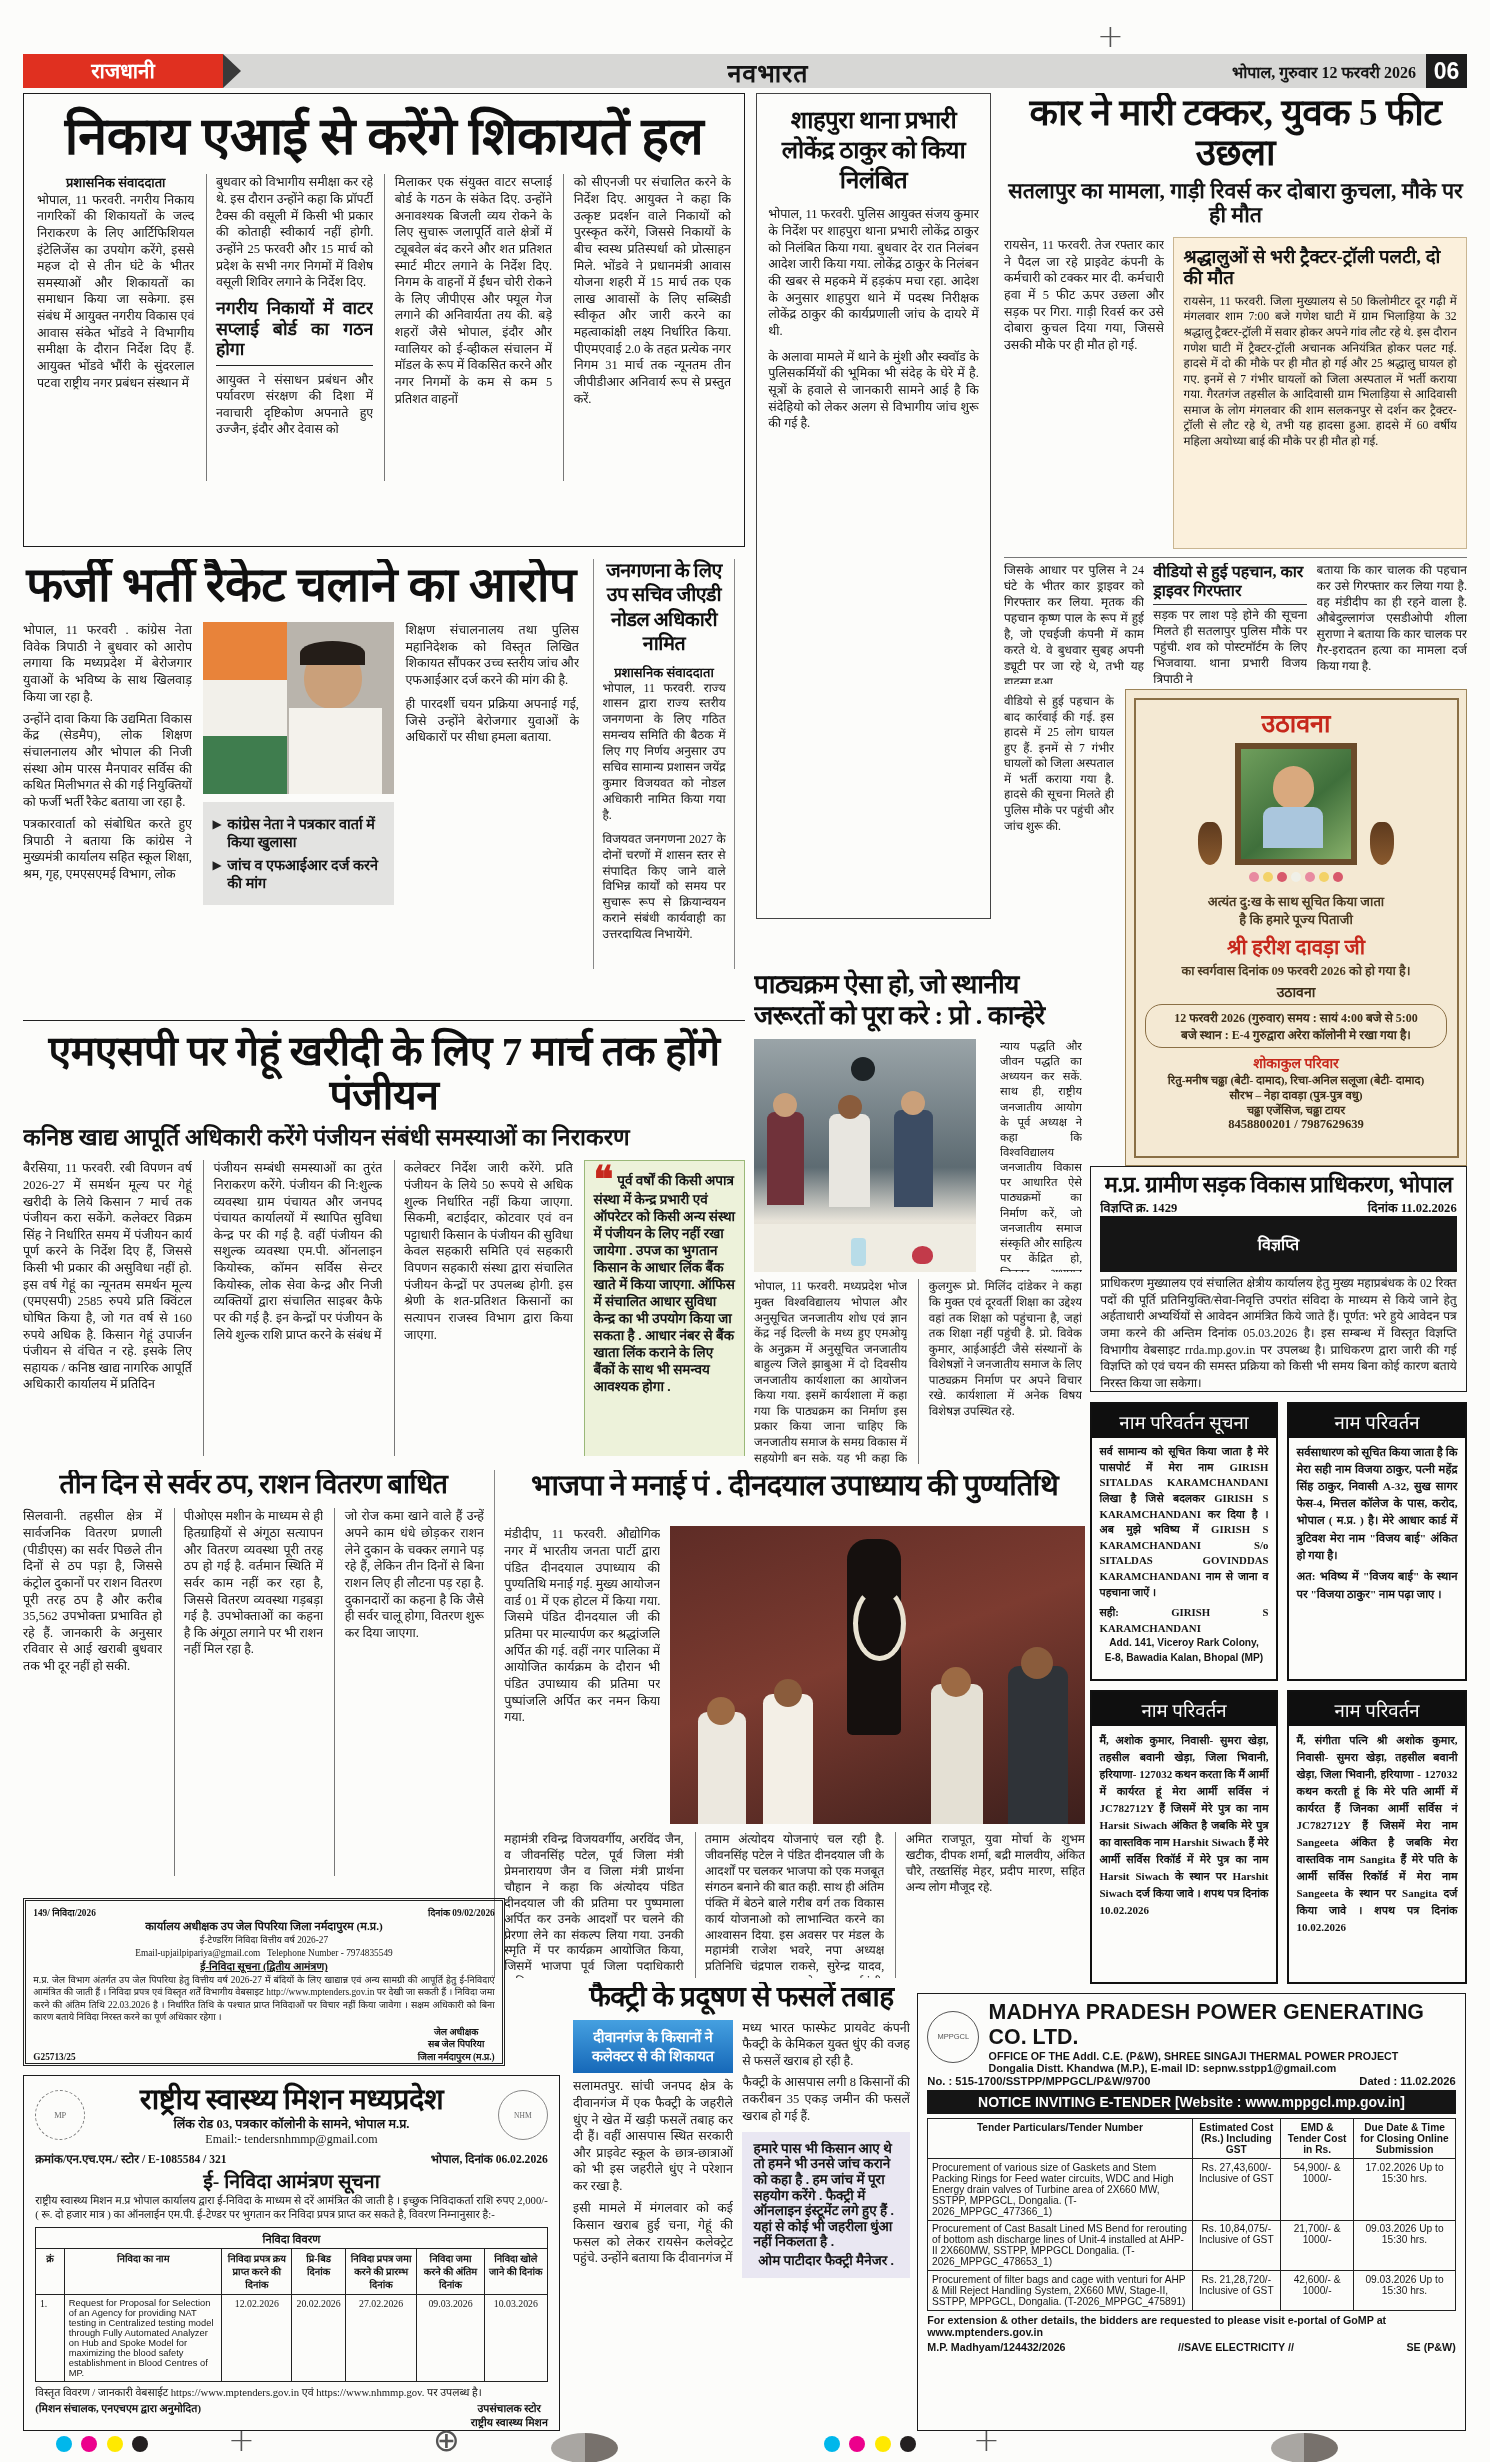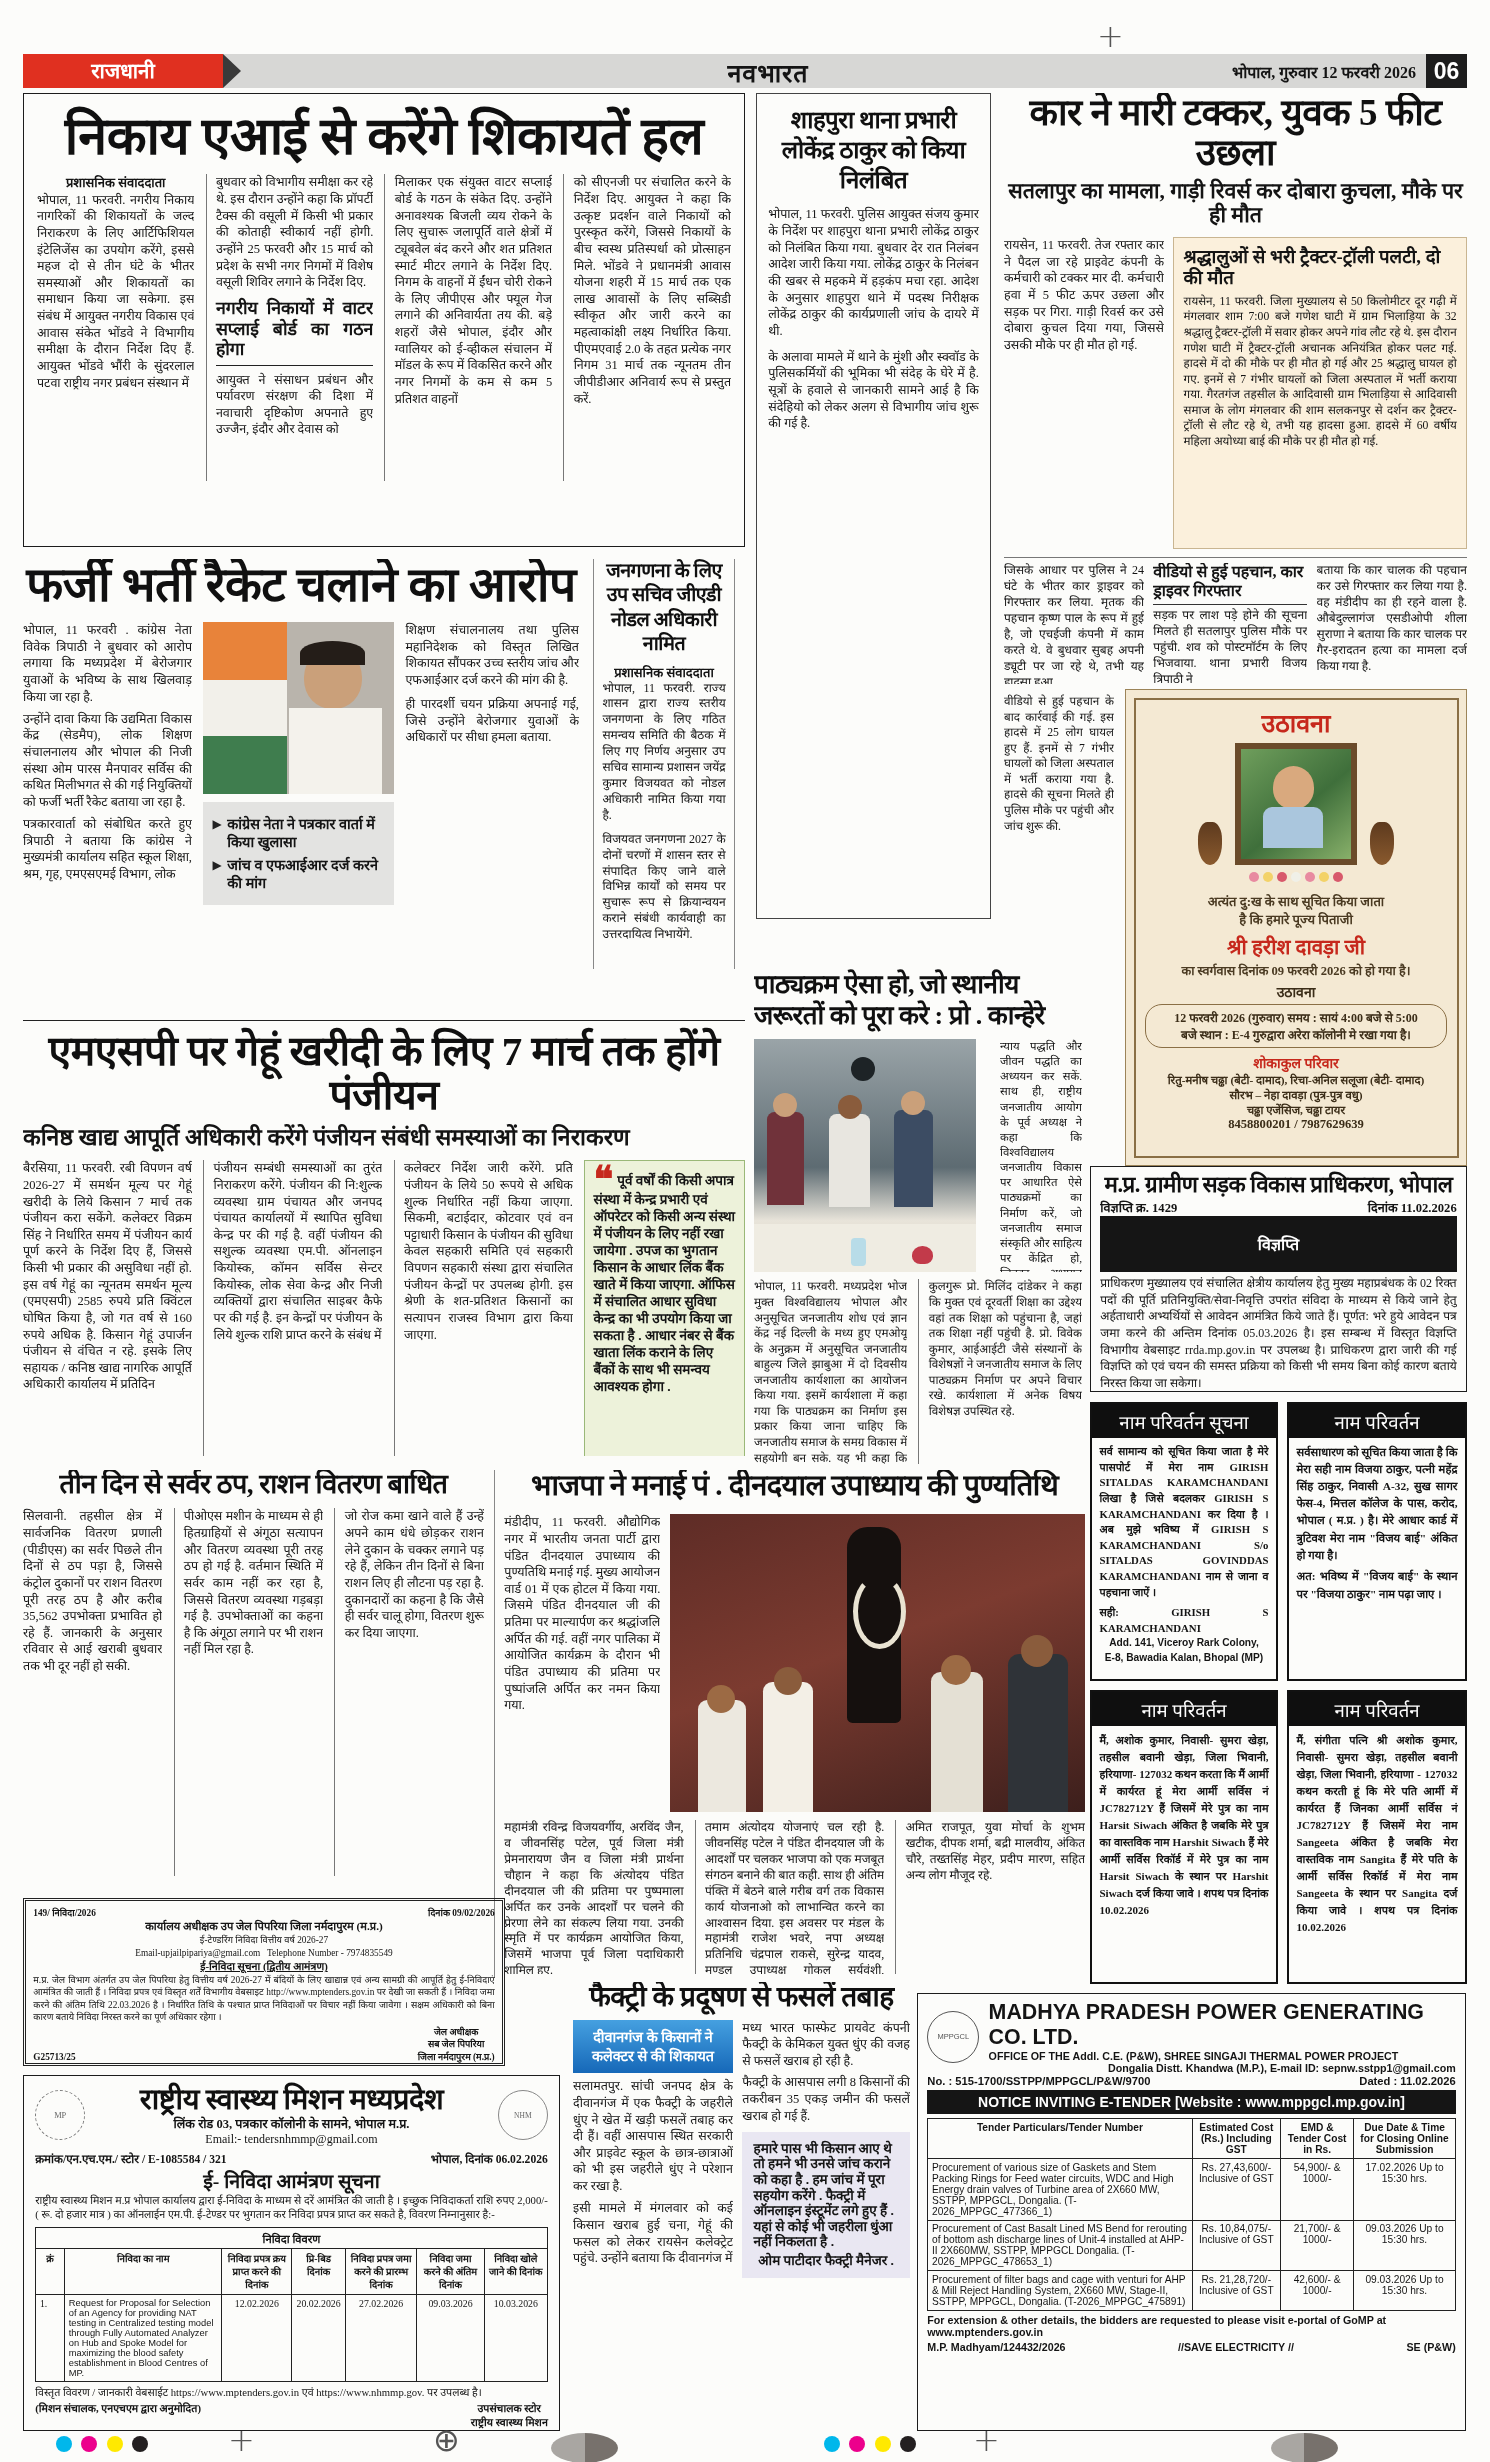--- a/index.html
+++ b/index.html
@@ -216,21 +216,21 @@
     <div class="hl" style="font-size:27px;text-align:center;">तीन दिन से सर्वर ठप, राशन वितरण बाधित</div>
     <div class="cols" style="margin-top:9.3px;height:368px;">
       <div class="col body-txt">सिलवानी. तहसील क्षेत्र में सार्वजनिक वितरण प्रणाली (पीडीएस) का सर्वर पिछले तीन दिनों से ठप पड़ा है, जिससे कंट्रोल दुकानों पर राशन वितरण पूरी तरह ठप है और करीब 35,562 उपभोक्ता प्रभावित हो रहे हैं. जानकारी के अनुसार रविवार से आई खराबी बुधवार तक भी दूर नहीं हो सकी.</div>
       <div class="col body-txt rule-l">पीओएस मशीन के माध्यम से ही हितग्राहियों से अंगूठा सत्यापन और वितरण व्यवस्था पूरी तरह ठप हो गई है. वर्तमान स्थिति में सर्वर काम नहीं कर रहा है, जिससे वितरण व्यवस्था गड़बड़ा गई है. उपभोक्ताओं का कहना है कि अंगूठा लगाने पर भी राशन नहीं मिल रहा है.</div>
       <div class="col body-txt rule-l">जो रोज कमा खाने वाले हैं उन्हें अपने काम धंधे छोड़कर राशन लेने दुकान के चक्कर लगाने पड़ रहे हैं, लेकिन तीन दिनों से बिना राशन लिए ही लौटना पड़ रहा है. दुकानदारों का कहना है कि जैसे ही सर्वर चालू होगा, वितरण शुरू कर दिया जाएगा.</div>
     </div>
   </div>
 
   <div class="abs art" style="left:494px;top:1470px;width:591px;height:508px;border-left:0.9px solid #888;padding-left:9.3px;">
     <div class="hl" style="font-size:29px;text-align:center;">भाजपा ने मनाई पं . दीनदयाल उपाध्याय की पुण्यतिथि</div>
-    <div style="display:flex;gap:9.3px;margin-top:13px;height:298px;">
+    <div style="display:flex;gap:9.3px;margin-top:25px;height:298px;">
       <div class="body-txt" style="width:156px;overflow:hidden;">मंडीदीप, 11 फरवरी. औद्योगिक नगर में भारतीय जनता पार्टी द्वारा पंडित दीनदयाल उपाध्याय की पुण्यतिथि मनाई गई. मुख्य आयोजन वार्ड 01 में एक होटल में किया गया. जिसमे पंडित दीनदयाल जी की प्रतिमा पर माल्यार्पण कर श्रद्धांजलि अर्पित की गई. वहीं नगर पालिका में आयोजित कार्यक्रम के दौरान भी पंडित उपाध्याय की प्रतिमा पर पुष्पांजलि अर्पित कर नमन किया गया.</div>
       <div class="photo" style="flex:1;background:linear-gradient(160deg,#5e2c26 0%,#7c3b30 45%,#3c1f1c 100%);">
         <div style="position:absolute;left:177px;top:13px;width:54px;height:196px;background:#15100e;border-radius:20.5px 20.5px 5.6px 5.6px;"></div>
         <div style="position:absolute;left:183px;top:60px;width:43px;height:65px;border:5.6px solid #e9e3d2;border-radius:50%;border-top-color:transparent;"></div>
         <div style="position:absolute;left:28px;bottom:0;width:48px;height:112px;background:#ece8df;border-radius:9.3px 9.3px 0 0;"></div>
         <div style="position:absolute;left:37px;bottom:99px;width:28px;height:28px;border-radius:50%;background:#9c6a44;"></div>
         <div style="position:absolute;left:93px;bottom:0;width:50px;height:130px;background:#f3efe6;border-radius:9.3px 9.3px 0 0;"></div>
         <div style="position:absolute;left:104px;bottom:117px;width:28px;height:28px;border-radius:50%;background:#8a5c3c;"></div>
         <div style="position:absolute;right:102px;bottom:0;width:52px;height:140px;background:#e4e0d4;border-radius:9.3px 9.3px 0 0;"></div>
         <div style="position:absolute;right:114px;bottom:127px;width:30px;height:30px;border-radius:50%;background:#9c6a44;"></div>
@@ -387,21 +387,21 @@
     <div class="notice-head">नाम  परिवर्तन</div>
     <div style="padding:5.6px 7.5px;font-size:11px;line-height:1.55;text-align:justify;font-weight:bold;">मैं, संगीता पत्नि श्री अशोक कुमार, निवासी- सुमरा खेड़ा, तहसील बवानी खेड़ा, जिला भिवानी, हरियाणा - 127032 कथन करती हूं कि मेरे पति आर्मी में कार्यरत हैं जिनका आर्मी सर्विस नं JC782712Y हैं जिसमें मेरा नाम Sangeeta अंकित है जबकि मेरा वास्तविक नाम Sangita हैं मेरे पति के आर्मी सर्विस रिकॉर्ड में मेरा नाम Sangeeta के स्थान पर Sangita दर्ज किया जावे । शपथ पत्र दिनांक 10.02.2026</div>
   </div>
 
   <div class="abs art" style="left:917px;top:1993px;width:549px;height:438px;border:1.9px solid #1c1c1c;padding:5.6px 9.3px;font-family:'Liberation Sans',sans-serif;">
     <div style="display:flex;gap:9.3px;align-items:center;">
       <div style="width:50px;height:50px;border-radius:50%;border:1.9px solid #555;display:flex;align-items:center;justify-content:center;font-size:7.5px;color:#555;">MPPGCL</div>
       <div style="flex:1;">
         <div style="font-size:21.4px;font-weight:bold;">MADHYA PRADESH POWER GENERATING CO. LTD.</div>
         <div style="font-size:10.7px;font-weight:bold;">OFFICE OF THE Addl. C.E. (P&amp;W), SHREE SINGAJI THERMAL POWER PROJECT</div>
-        <div style="font-size:10.7px;font-weight:bold;text-align:right;">Dongalia Distt. Khandwa (M.P.), E-mail ID: sepnw.sstpp1@gmail.com</div>
+        <div style="font-size:10.7px;font-weight:bold;">Dongalia Distt. Khandwa (M.P.), E-mail ID: sepnw.sstpp1@gmail.com</div>
       </div>
     </div>
     <div style="display:flex;justify-content:space-between;font-size:11.2px;font-weight:bold;margin-top:1.9px;">
       <span>No. : 515-1700/SSTPP/MPPGCL/P&amp;W/9700</span>
       <span>Dated : 11.02.2026</span>
     </div>
     <div class="blackbar" style="font-size:14px;padding:3.7px;margin-top:2.8px;">NOTICE INVITING E-TENDER [Website : www.mppgcl.mp.gov.in]</div>
     <table style="margin-top:4.7px;font-size:10.2px;">
       <tbody>
           <tr>

